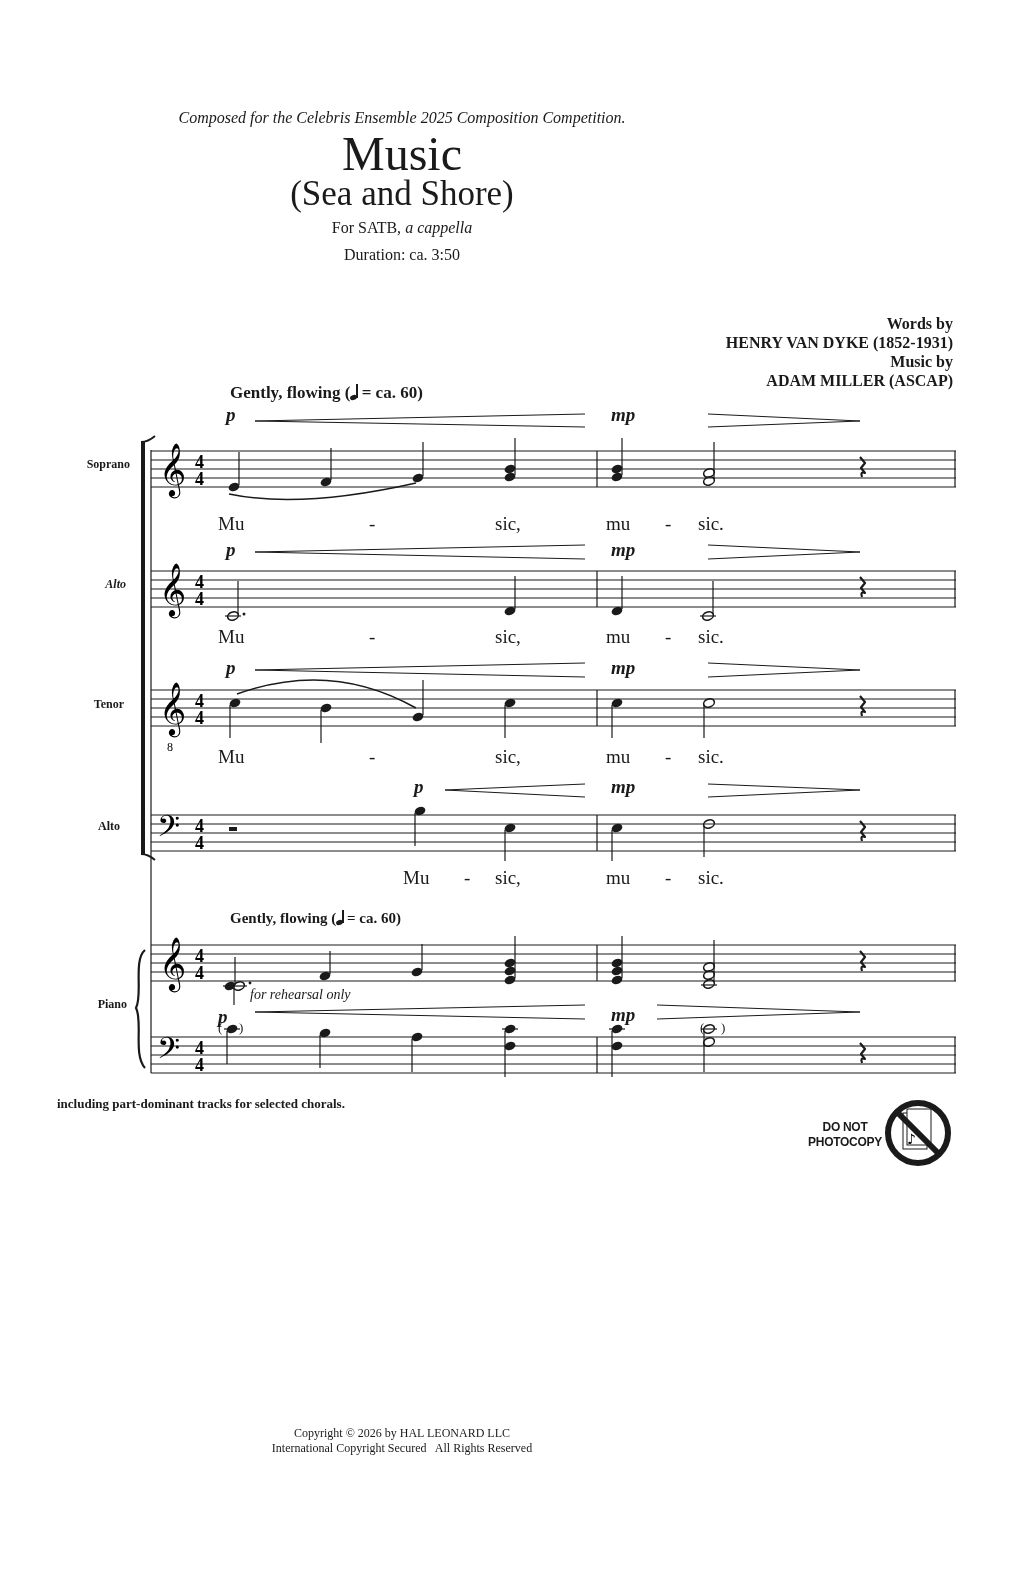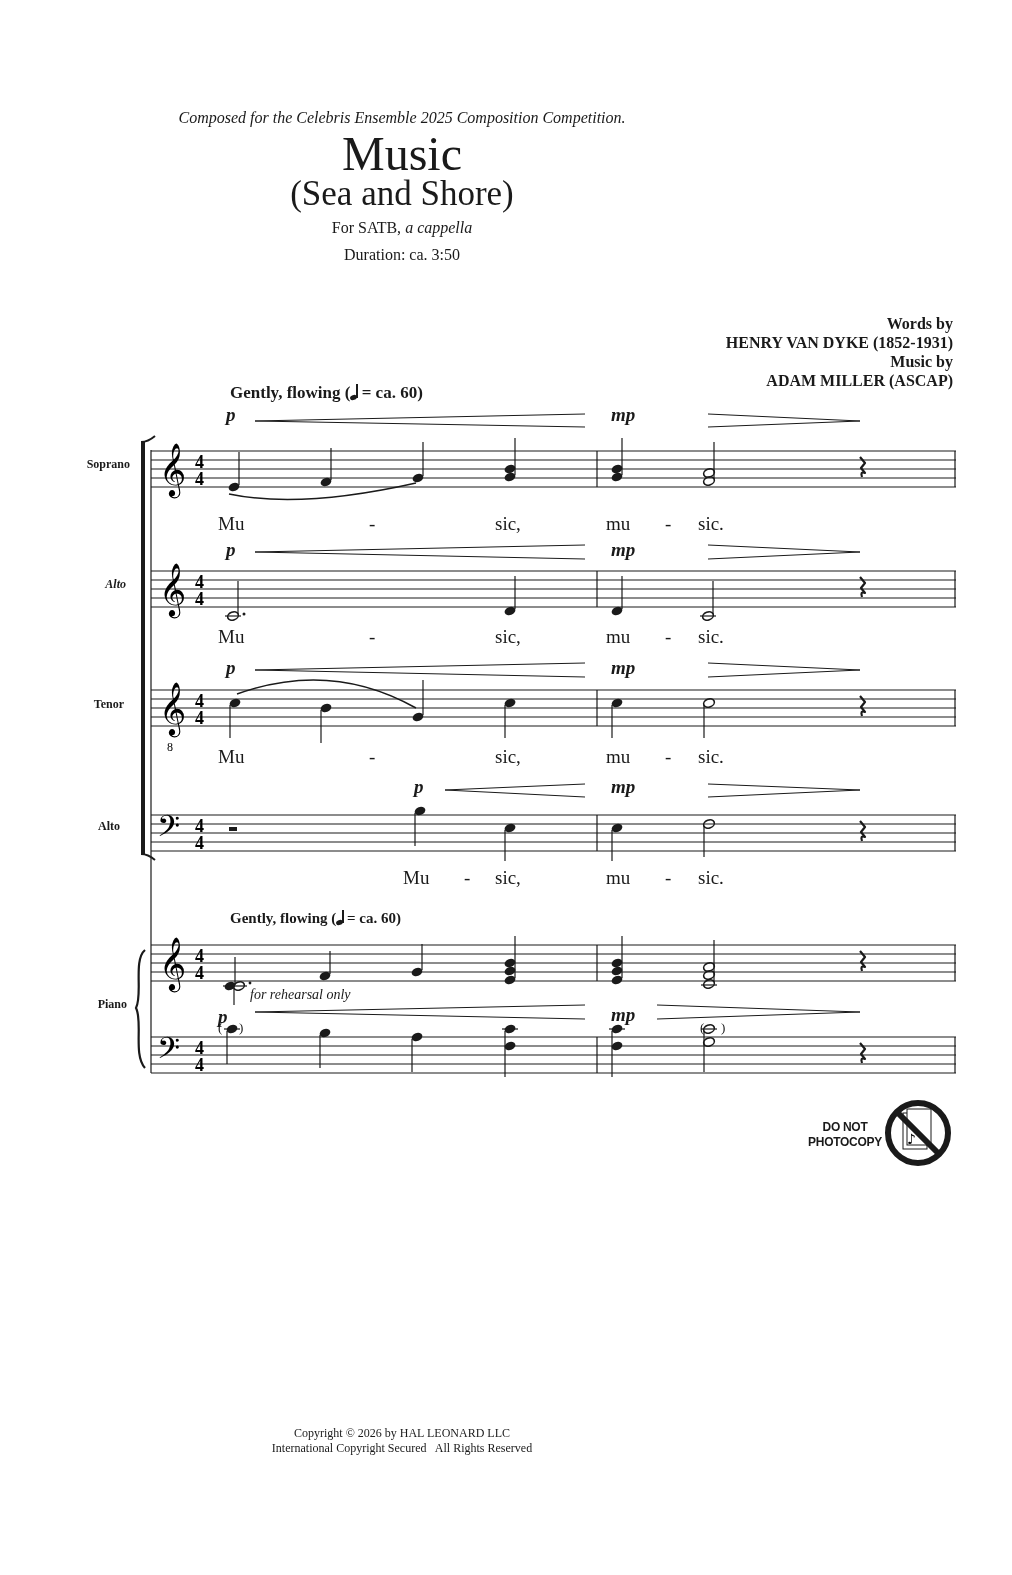--- a/index.html
+++ b/index.html
@@ -296,20 +296,21 @@
   <g>
     <circle cx="918" cy="1133" r="30" fill="none" stroke="#1a1a1a" stroke-width="6"></circle>
     <rect x="903" y="1113" width="24" height="36" fill="#fff" stroke="#1a1a1a" stroke-width="1"></rect>
     <rect x="907" y="1109" width="24" height="36" fill="#fff" stroke="#1a1a1a" stroke-width="1"></rect>
     <text x="907" y="1144" font-size="14" font-family="DejaVu Sans, sans-serif">♪</text>
     <line x1="897" y1="1112" x2="939" y2="1154" stroke="#1a1a1a" stroke-width="6"></line>
   </g>
 </svg>
 
 <div class="abs footer-left">
+  <div>including part-dominant tracks for selected chorals.</div>
 </div>
 <div class="abs dnp-text">
   <div>DO NOT</div>
   <div>PHOTOCOPY</div>
 </div>
 <div class="abs center copyright">
   <div>Copyright © 2026 by HAL LEONARD LLC</div>
   <div style="white-space:pre;">International Copyright Secured   All Rights Reserved</div>
 </div>
 

